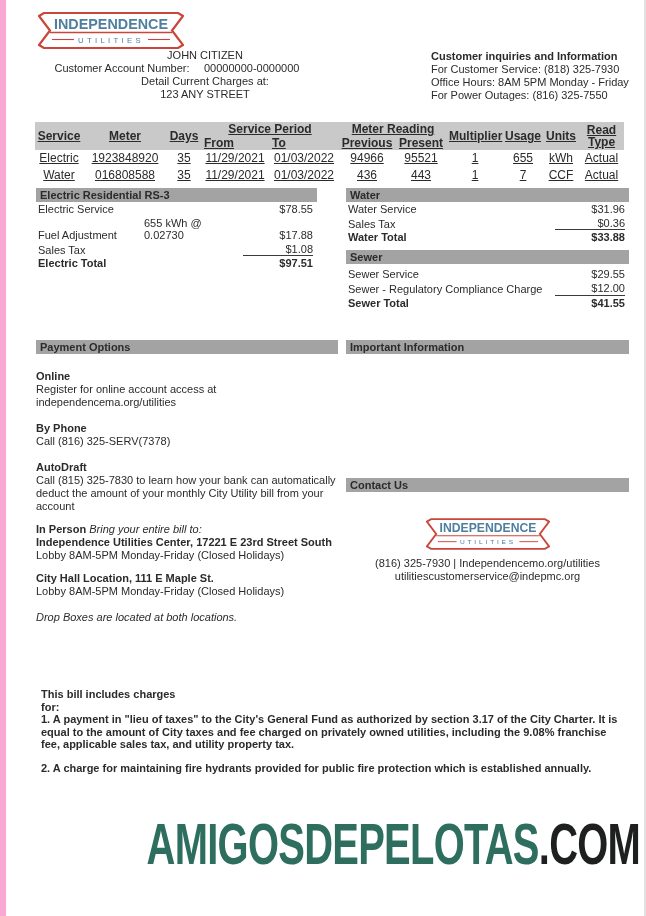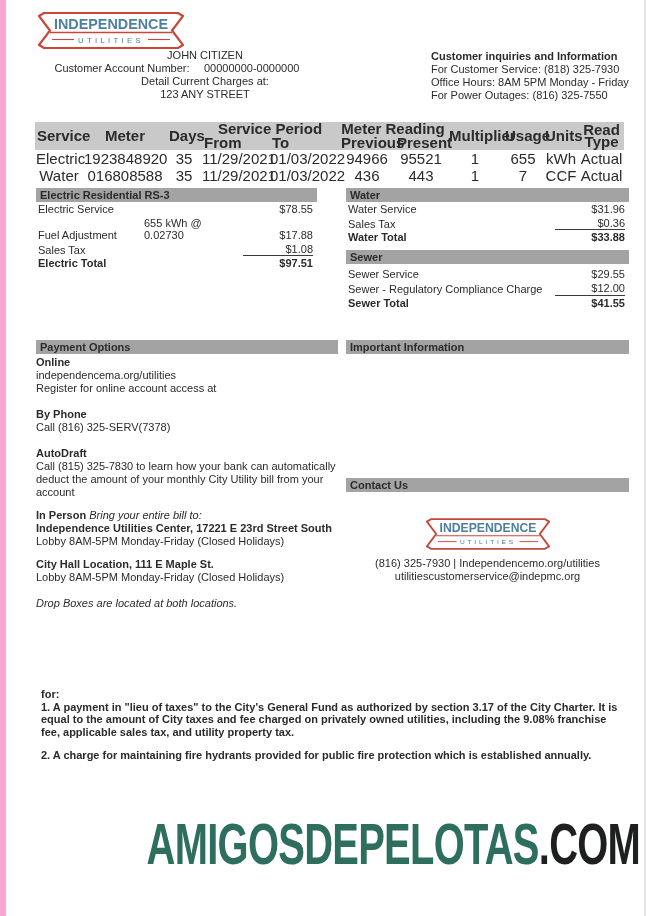--- a/index.html
+++ b/index.html
@@ -16,21 +16,21 @@
   .logo-contact-wrap { text-align:center; margin-top:26px; }
 
   
   .customer { position:absolute; left:34px; top:49px; width:330px; font-size:11px; line-height:13px;text-align:center; }
   .acct-row { display:flex; }
   .acct-row .lbl { width:164px; }
   .inquiries { position:absolute; left:425px; top:50px; width:210px; }
   .inquiries .title { font-weight:bold; }
 
   
-  .meter-table { position:absolute; left:29px; top:122px; border-collapse:collapse; table-layout:fixed; width:589px; font-size:15px; }
+  .meter-table { position:absolute; left:29px; top:122px; border-collapse:collapse; table-layout:fixed; width:589px; font-size:12px;text-decoration:underline; }
   .meter-table thead { background:#c9c9c9; }
   .meter-table th { font-weight:bold; padding:1px 2px; line-height:12px; text-align:center; vertical-align:middle; }
   .meter-table th.al { text-align:left; padding-left:3px; }
   .meter-table tbody td { text-align:center; padding:2px 1px; line-height:13px; }
 
   
   .col-left  { position:absolute; left:30px;  top:188px; width:281px; }
   .col-right { position:absolute; left:340px; top:188px; width:283px; }
   .bar { background:#a3a3a3; font-weight:bold; padding:1px 4px; line-height:12px; }
   .crow { display:flex; align-items:flex-end; padding:0 4px 0 2px; margin-top:1px; line-height:12.5px; }
@@ -40,21 +40,21 @@
   .crow .amt { width:70px; text-align:right; }
   .crow .amt.rule { border-bottom:1px solid #3a3a3a; }
   .crow.total { font-weight:bold; margin-top:1px; }
   .gap6 { height:6px; }
 
   
   .payment { position:absolute; left:30px; top:340px; width:302px; }
   .important { position:absolute; left:340px; top:340px; width:283px; }
   .contact { position:absolute; left:340px; top:450px; width:283px;margin-top:28px; }
   .h-bold { font-weight:bold; }
-  .mt2 { margin-top:2px; }
+  .mt2 { margin-top:16px; }
   .mt13 { margin-top:13px; }
   .mt10 { margin-top:10px; }
   .it { font-style:italic; }
   .contact-lines { text-align:center; margin-top:4px; line-height:13px; }
 
   
   .notes { position:absolute; left:35px; top:688px; width:584px; font-weight:bold; line-height:12.5px; }
   .notes .para { margin-top:0; }
   .notes .spacer { height:11px; }
 
@@ -213,22 +213,22 @@
     </div>
     <div class="crow total">
       <span class="fill" style="text-align:left">Sewer Total</span>
       <span class="amt">$41.55</span>
     </div>
   </div>
 
   <div class="payment">
     <div class="bar">Payment Options</div>
     <div class="h-bold mt2">Online</div>
+    <div>Register for online account access at</div>
     <div>independencema.org/utilities</div>
-    <div>Register for online account access at</div>
     <div class="h-bold mt13">By Phone</div>
     <div>Call (816) 325-SERV(7378)</div>
     <div class="h-bold mt13">AutoDraft</div>
     <div style="width:300px">Call (815) 325-7830 to learn how your bank can automatically deduct the amount of your monthly City Utility bill from your account</div>
     <div class="mt10">
       <span class="h-bold">In Person</span>
       <span class="it">Bring your entire bill to:</span>
     </div>
     <div class="h-bold">Independence Utilities Center, 17221 E 23rd Street South</div>
     <div>Lobby 8AM-5PM Monday-Friday (Closed Holidays)</div>
@@ -253,20 +253,21 @@
         <text x="73" y="30.5" text-anchor="middle" font-size="7" fill="#4e7f9f" textLength="66" lengthAdjust="spacingAndGlyphs" letter-spacing="3">UTILITIES</text>
       </svg>
     </div>
     <div class="contact-lines">
       <div>(816) 325-7930 | Independencemo.org/utilities</div>
       <div>utilitiescustomerservice@indepmc.org</div>
     </div>
   </div>
 
   <div class="notes">
+    <div>This bill includes charges</div>
     <div>for:</div>
     <div class="para">1. A payment in "lieu of taxes" to the City's General Fund as authorized by section 3.17 of the City Charter. It is equal to the amount of City taxes and fee charged on privately owned utilities, including the 9.08% franchise fee, applicable sales tax, and utility property tax.</div>
     <div class="spacer"></div>
     <div class="para">2. A charge for maintaining fire hydrants provided for public fire protection which is established annually.</div>
   </div>
 
   <div class="watermark">
     <span class="wm-green">AMIGOSDEPELOTAS</span><span class="wm-dark">.COM</span>
   </div>
 

